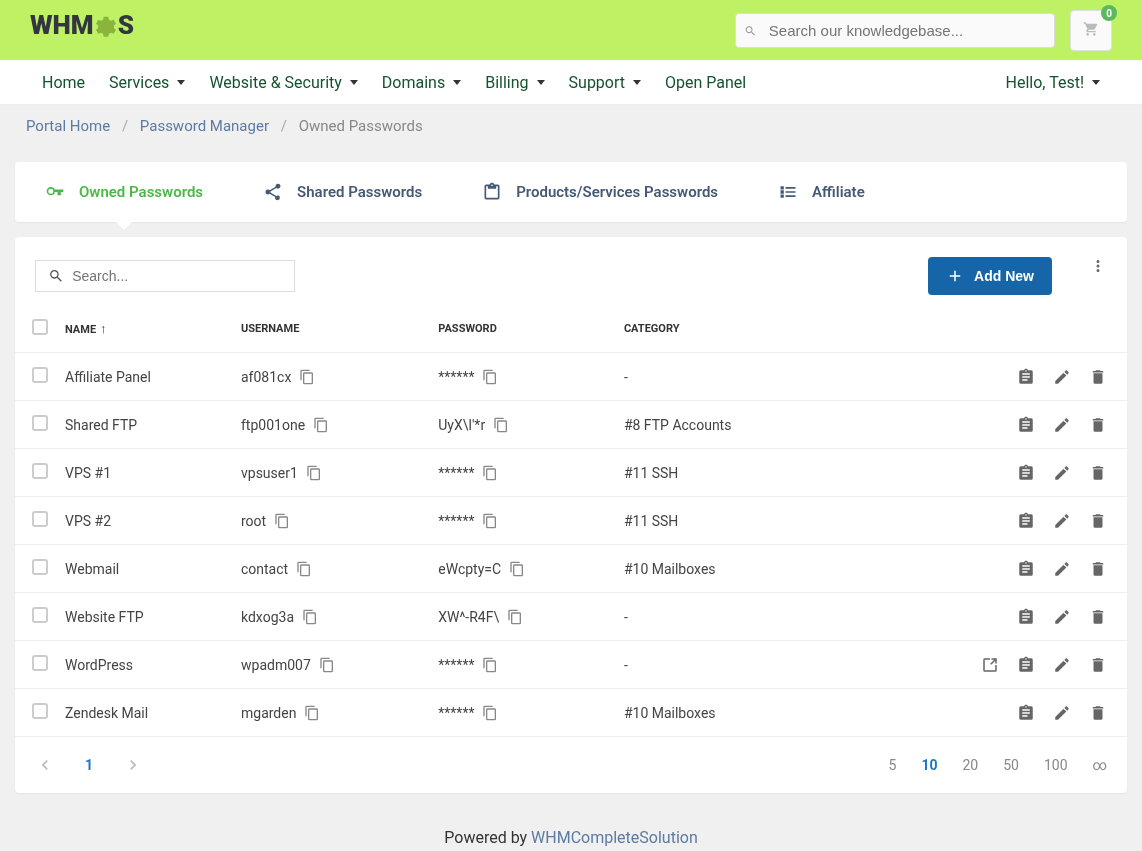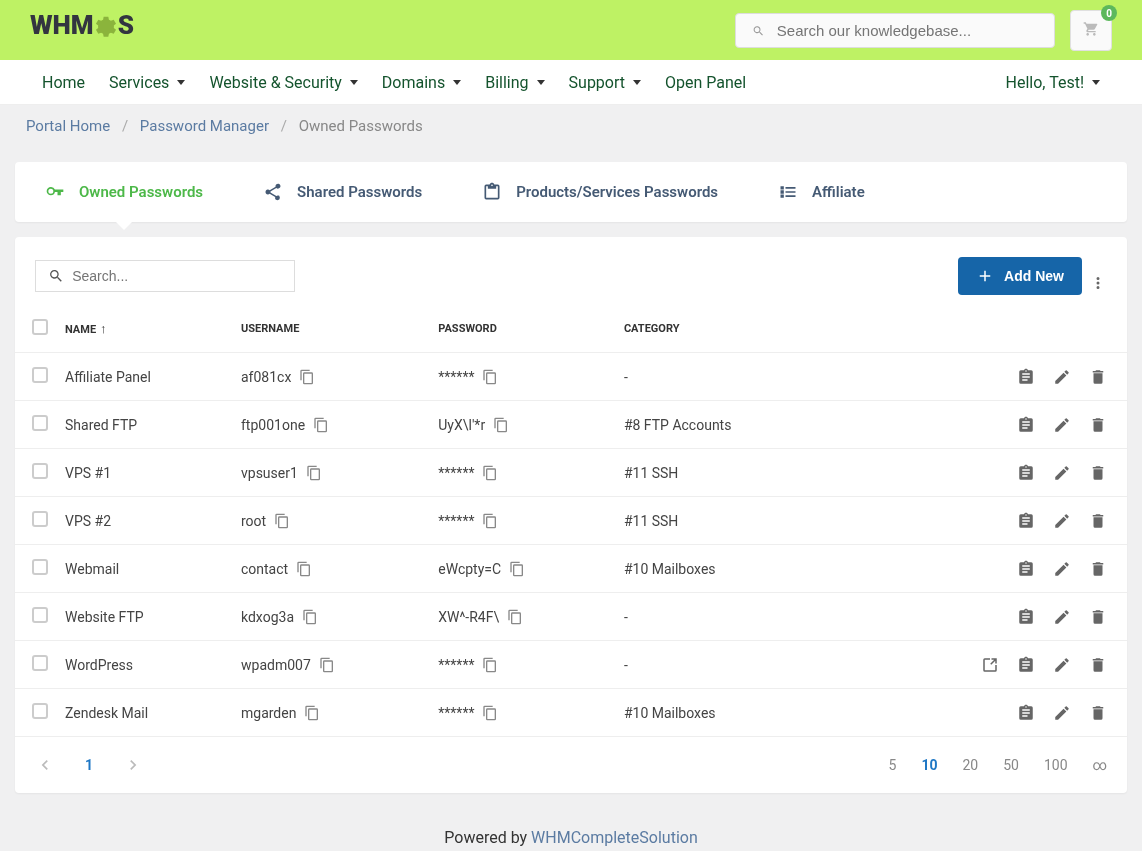--- a/index.html
+++ b/index.html
@@ -1,21 +1,21 @@
 <!DOCTYPE html>
 <html><head>
 <meta charset="utf-8">
 <style>
 * { box-sizing: border-box; margin: 0; padding: 0; }
 body { font-family: -apple-system, BlinkMacSystemFont, "Segoe UI", Roboto, "Helvetica Neue", Arial, sans-serif; background: #f0f0f1; color: #333; font-size: 14px; }
 .header { background: #bef264; display: flex; align-items: flex-start; padding: 10px 30px 0 30px; height: 60px; }
 .logo { display: flex; align-items: center; font-weight: 900; font-size: 26px; color: #333540; }
 .logo .gear { width: 28px; height: 28px; margin: 0 -2px; }
 .header-right { margin-left: auto; display: flex; align-items: center; gap: 15px; }
-.search-box { border: 1px solid #ddd; border-radius: 4px; padding: 8px 16px; display: flex; align-items: center; width: 320px; background: #fafafa; }
+.search-box { border: 1px solid #ddd; border-radius: 4px; padding: 8px 8px; display: flex; align-items: center; width: 320px; background: #fafafa; }
 .search-box svg { width: 14px; height: 14px; fill: #999; margin-right: 12px; }
 .search-box input { border: none; background: none; outline: none; font-size: 15px; color: #888; width: 100%; }
 .cart-btn { border: 1px solid #e0e0e0; border-radius: 4px; padding: 10px 12px; position: relative; background: #fafafa; }
 .cart-btn svg { width: 16px; height: 16px; fill: #bbb; }
 .cart-badge { position: absolute; top: -6px; right: -6px; background: #5cb85c; color: #fff; font-size: 10px; font-weight: bold; border-radius: 50%; width: 16px; height: 16px; display: flex; align-items: center; justify-content: center; }
 .nav { background: #fff; padding: 0 30px; display: flex; align-items: center; height: 45px; border-bottom: 1px solid #eee; }
 .nav-item { padding: 12px 12px; color: #14532d; cursor: pointer; display: flex; align-items: center; gap: 6px; font-size: 16px; }
 .nav-right { margin-left: auto; }
 .caret::after { content: ""; display: inline-block; width: 0; height: 0; border-left: 4px solid transparent; border-right: 4px solid transparent; border-top: 5px solid #333; margin-left: 2px; vertical-align: middle; }
 .breadcrumb { padding: 12px 26px; font-size: 15px; color: #888; }
@@ -27,21 +27,21 @@
 .tab.active { color: #4db849; }
 .tab.active::after { content: ""; position: absolute; bottom: -8px; left: 50%; transform: translateX(-50%); width: 0; height: 0; border-left: 8px solid transparent; border-right: 8px solid transparent; border-top: 8px solid #fff; }
 .tab svg { width: 20px; height: 20px; }
 .tab.active svg { fill: #4db849; }
 .tab:not(.active) svg { fill: #455a74; }
 .panel { background: #fff; border-radius: 4px; margin-top: 15px; box-shadow: 0 1px 2px rgba(0,0,0,0.05); }
 .toolbar { padding: 20px 20px 10px 20px; display: flex; align-items: center; }
 .search-filter { border: 1px solid #ddd; border-radius: 0; padding: 6px 12px; display: flex; align-items: center; width: 260px; }
 .search-filter svg { width: 18px; height: 18px; fill: #555; margin-right: 8px; }
 .search-filter input { border: none; outline: none; font-size: 14px; color: #888; width: 100%; }
-.toolbar-right { margin-left: auto; display: flex; align-items: flex-end; gap: 7px; }
+.toolbar-right { margin-left: auto; display: flex; align-items: flex-start; gap: 37px; }
 .add-btn { background: #1665a8; color: #fff; border: none; border-radius: 4px; padding: 10px 18px; font-weight: 600; font-size: 14px; display: flex; align-items: center; gap: 10px; cursor: pointer; }
 .add-btn svg { width: 18px; height: 18px; fill: #fff; }
 .more-btn svg { width: 18px; height: 18px; fill: #666; }
 table { width: 100%; border-collapse: collapse; }
 th { text-align: left; padding: 14px 12px; font-size: 11px; font-weight: 700; color: #333; border-bottom: 1px solid #eee; }
 th.name-col { padding-left: 0; }
 td { padding: 14px 12px; border-bottom: 1px solid #eee; color: #444; font-size: 14px; }
 .check-col { width: 50px; text-align: center; }
 .checkbox { width: 16px; height: 16px; border: 2px solid #ccc; border-radius: 3px; display: inline-block; }
 .sort-arrow { font-size: 13px; margin-left: 4px; }

